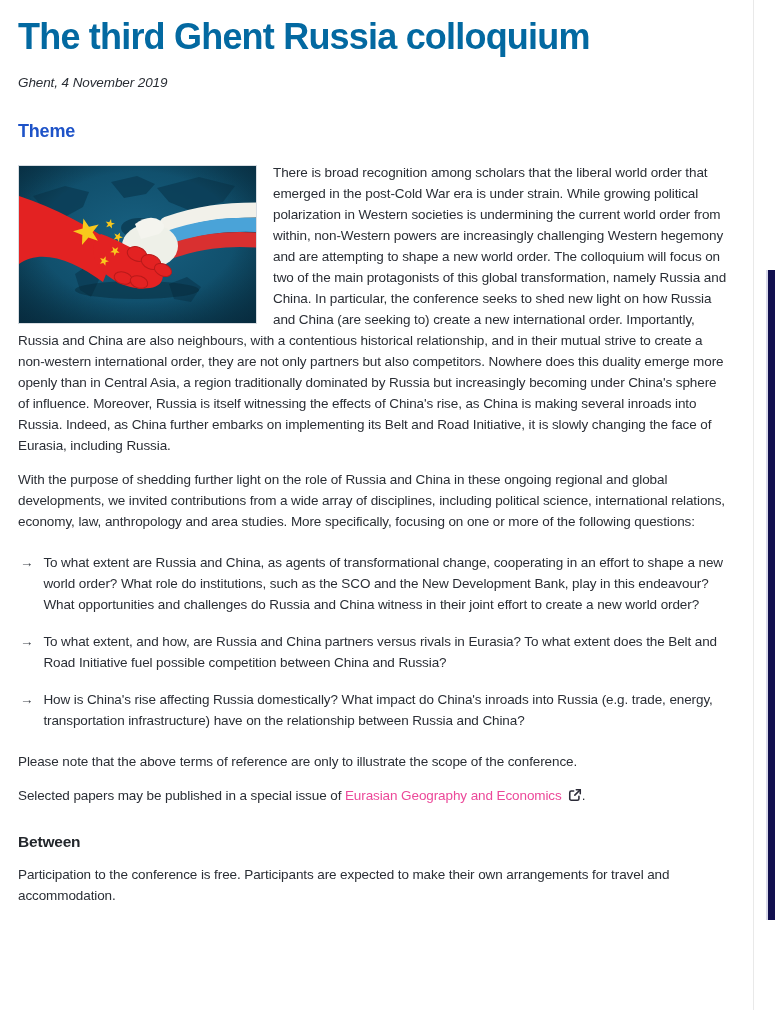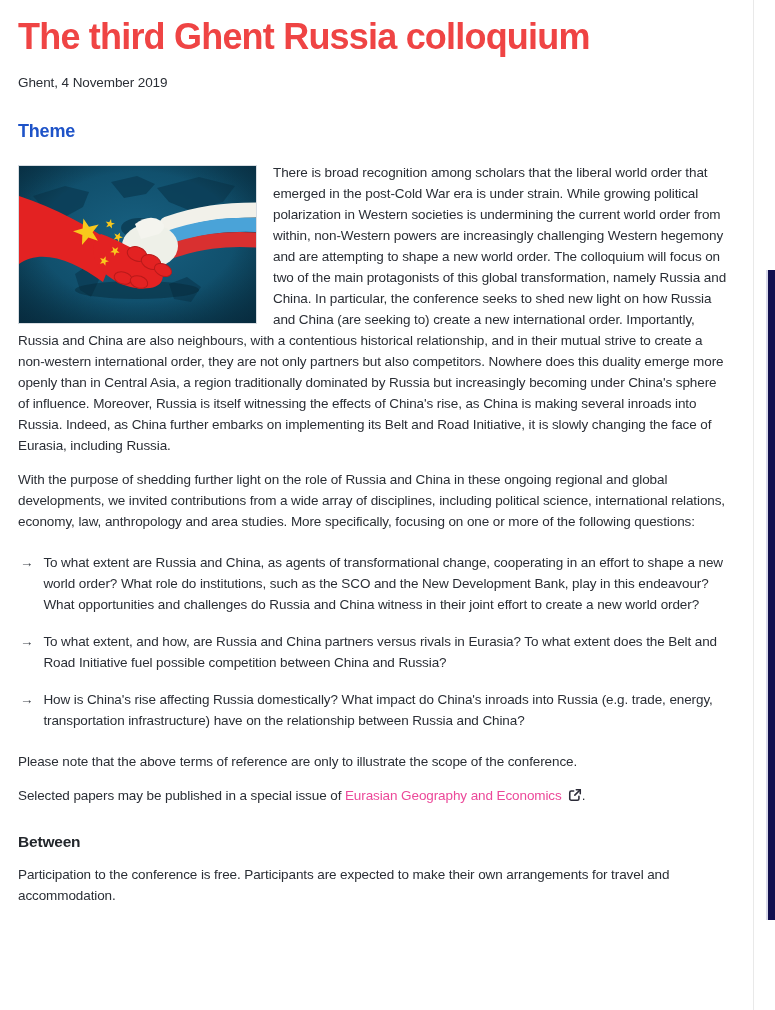--- a/index.html
+++ b/index.html
@@ -9,33 +9,33 @@
     background: #ffffff;
     font-family: "Liberation Sans", sans-serif;
     color: #2a2e35;
   }
   .content {
     padding: 0 22px 0 18px;
     width: 753px;
   }
   h1.page-title {
     font-size: 36px; line-height: 44px; font-weight: 700;
-    color: #ef4444; letter-spacing: -0.8px;
+    color: #0369a1; letter-spacing: -0.8px;
     margin: 15px 0 0 0;
   }
   p.lead {
     font-size: 14px; font-weight: 700; letter-spacing: -0.2px;
     margin: 22px 0 0 0; color: #2a2e35;
   }
   h2.event-subtitle {
     font-size: 16.5px; line-height: 21px; font-weight: 700;
     color: #1e53c8; letter-spacing: -0.2px;
     margin: 21px 0 0 0;
   }
-  p.event-date { font-size: 13.5px; margin: 15px 0 0 0; }
+  p.event-date { font-size: 13.5px; margin: 15px 0 0 0; font-style: italic; }
   h3.h-blue {
     font-size: 18px; font-weight: 700; color: #1e53c8;
     letter-spacing: -0.2px; margin: 28px 0 0 0;
   }
   h3.h-black {
     font-size: 15.5px; font-weight: 700; color: #22262b;
     letter-spacing: -0.2px; margin: 25px 0 0 0;
   }
   p.body-text {
     font-size: 13.5px; line-height: 21px; letter-spacing: -0.1px;

